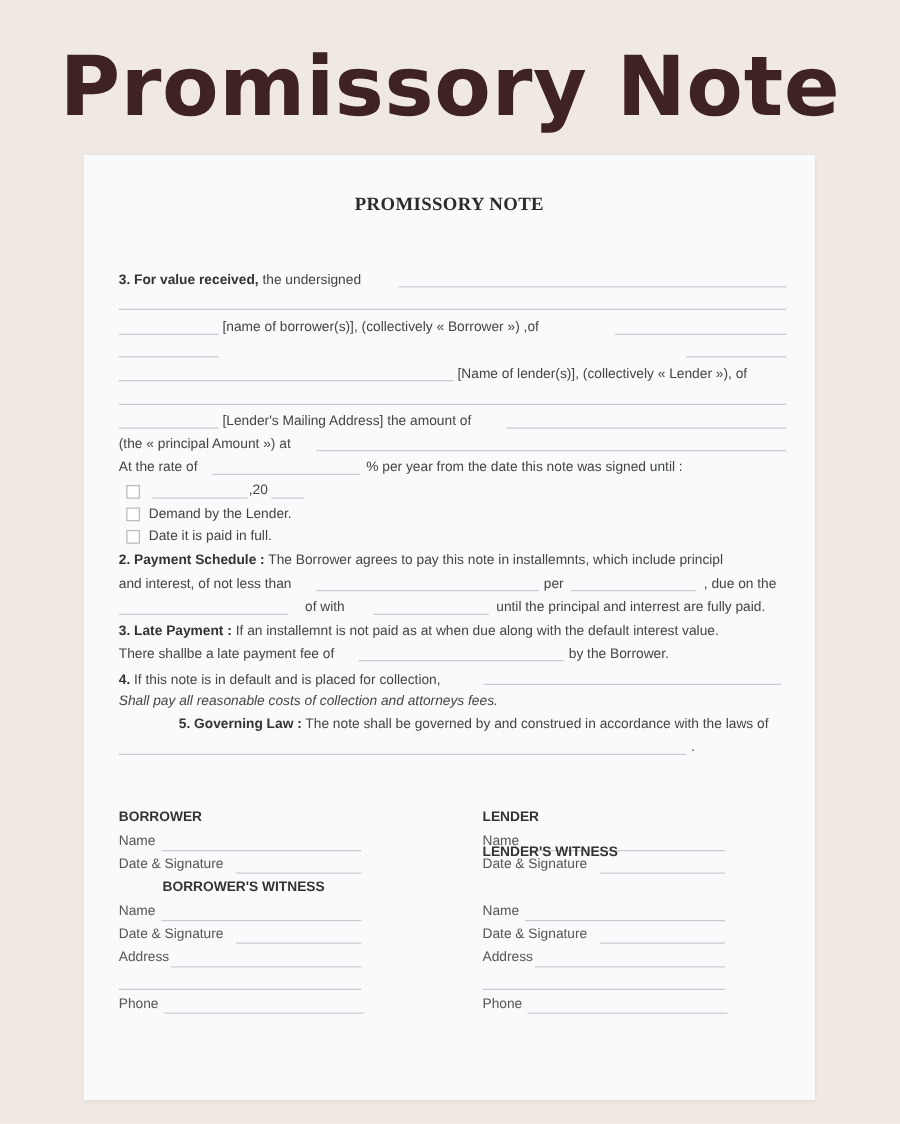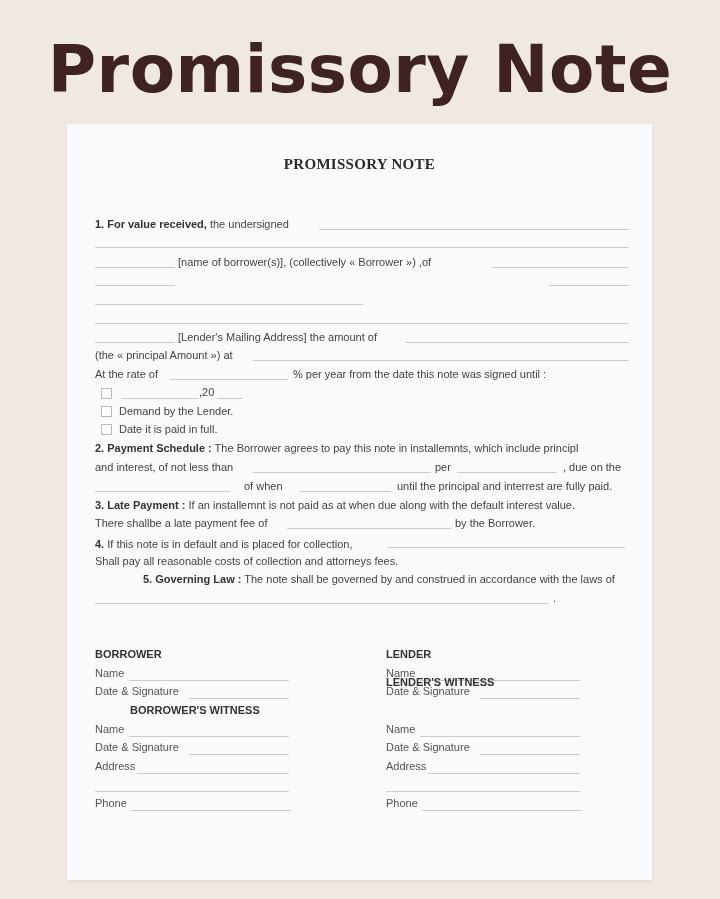--- a/index.html
+++ b/index.html
@@ -15,32 +15,33 @@
   .sig-l{position:absolute;font-size:11px;color:#555;}
 </style>
 </head>
 <body>
 
 <div class="hero">Promissory Note</div>
 
 <div class="paper">
   <div class="doc-title">PROMISSORY NOTE</div>
 
-  <div class="ln" style="left:28px;top:93px;"><span class="b">1.  For value received,</span><span> the undersigned</span></div>
+  <div class="ln" style="left:28px;top:93px;"><span class="b">3.  For value received,</span><span> the undersigned</span></div>
   <div class="rule" style="left:252px;top:105px;width:310px;"></div>
   <div class="rule" style="left:28px;top:123px;width:534px;"></div>
 
   <div class="rule" style="left:28px;top:143px;width:80px;"></div>
   <div class="ln" style="left:111px;top:131px;">[name of borrower(s)], (collectively « Borrower ») ,of</div>
   <div class="rule" style="left:425px;top:143px;width:137px;"></div>
 
   <div class="rule" style="left:28px;top:161px;width:80px;"></div>
   <div class="rule" style="left:482px;top:161px;width:80px;"></div>
 
   <div class="rule" style="left:28px;top:180px;width:268px;"></div>
+  <div class="ln" style="left:299px;top:168px;">[Name of lender(s)], (collectively « Lender »), of</div>
   <div class="rule" style="left:28px;top:199px;width:534px;"></div>
 
   <div class="rule" style="left:28px;top:218px;width:80px;"></div>
   <div class="ln" style="left:111px;top:206px;">[Lender's Mailing Address] the amount of</div>
   <div class="rule" style="left:338px;top:218px;width:224px;"></div>
 
   <div class="ln" style="left:28px;top:224px;">(the « principal Amount ») at</div>
   <div class="rule" style="left:186px;top:236px;width:376px;"></div>
 
   <div class="ln" style="left:28px;top:243px;">At the rate of</div>
@@ -58,32 +59,32 @@
   <div class="cb" style="left:34px;top:300px;"></div>
   <div class="ln" style="left:52px;top:298px;">Date it is paid in full.</div>
 
   <div class="ln" style="left:28px;top:317px;"><span class="b">2. Payment Schedule :</span><span> The Borrower agrees to pay this note in installemnts, which include principl</span></div>
   <div class="ln" style="left:28px;top:336px;">and interest, of not less than</div>
   <div class="rule" style="left:186px;top:348px;width:178px;"></div>
   <div class="ln" style="left:368px;top:336px;">per</div>
   <div class="rule" style="left:390px;top:348px;width:100px;"></div>
   <div class="ln" style="left:496px;top:336px;">, due on the</div>
   <div class="rule" style="left:28px;top:367px;width:135px;"></div>
-  <div class="ln" style="left:177px;top:355px;">of when</div>
+  <div class="ln" style="left:177px;top:355px;">of with</div>
   <div class="rule" style="left:232px;top:367px;width:92px;"></div>
   <div class="ln" style="left:330px;top:355px;">until the principal and interrest are fully paid.</div>
 
   <div class="ln" style="left:28px;top:374px;"><span class="b">3. Late Payment :</span><span> If an installemnt is not paid as at when due along with the default interest value.</span></div>
   <div class="ln" style="left:28px;top:392px;">There shallbe a late payment fee of</div>
   <div class="rule" style="left:220px;top:404px;width:164px;"></div>
   <div class="ln" style="left:388px;top:392px;">by the Borrower.</div>
 
   <div class="ln" style="left:28px;top:413px;"><span class="b">4.</span><span> If this note is in default and is placed for collection,</span></div>
   <div class="rule" style="left:320px;top:423px;width:238px;"></div>
-  <div class="ln" style="left:28px;top:430px;">Shall pay all reasonable costs of collection and attorneys fees.</div>
+  <div class="ln" style="left:28px;top:430px;font-style:italic;">Shall pay all reasonable costs of collection and attorneys fees.</div>
 
   <div class="ln" style="left:28px;top:448px;margin-left:48px;"><span class="b">5. Governing Law :</span><span> The note shall be governed by and construed in accordance with the laws of</span></div>
   <div class="rule" style="left:28px;top:479px;width:454px;"></div>
   <div class="ln" style="left:486px;top:467px;">.</div>
 
   <div class="sig-h" style="left:28px;top:524px;">BORROWER</div>
   <div class="sig-l" style="left:28px;top:543px;">Name</div>
   <div class="rule" style="left:62px;top:556px;width:160px;"></div>
   <div class="sig-l" style="left:28px;top:561px;">Date &amp; Signature</div>
   <div class="rule" style="left:122px;top:574px;width:100px;"></div>

